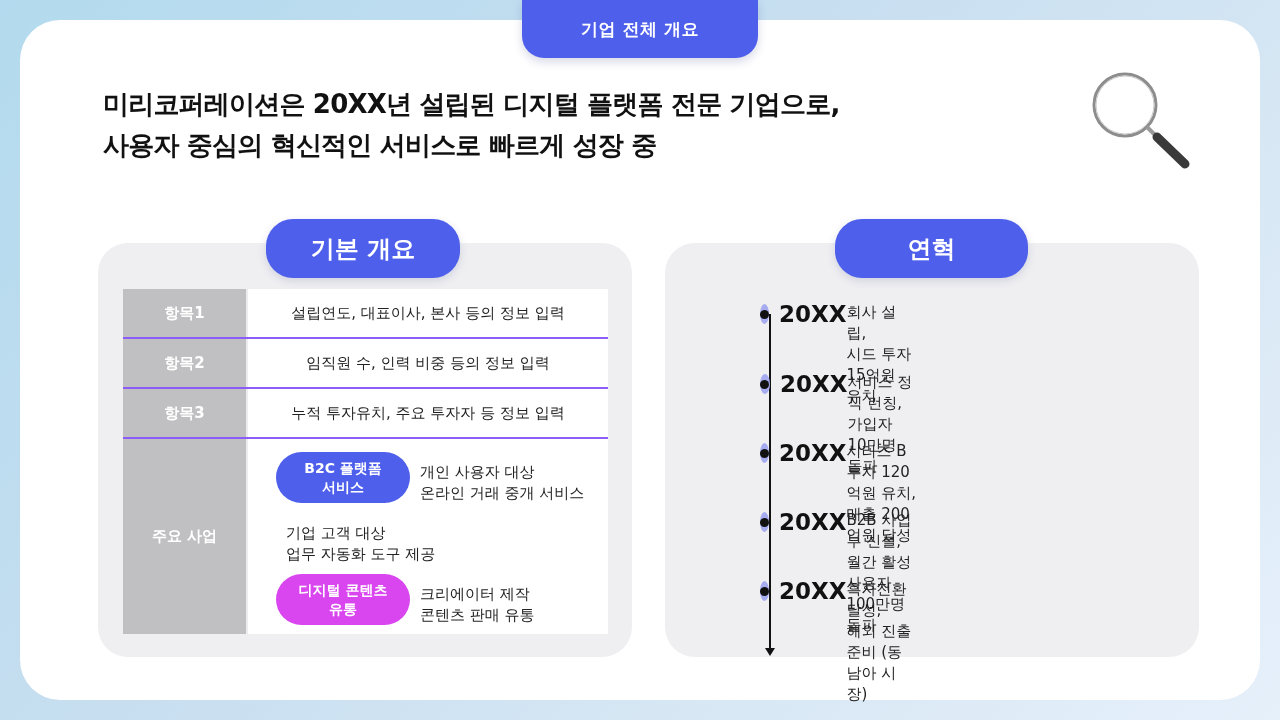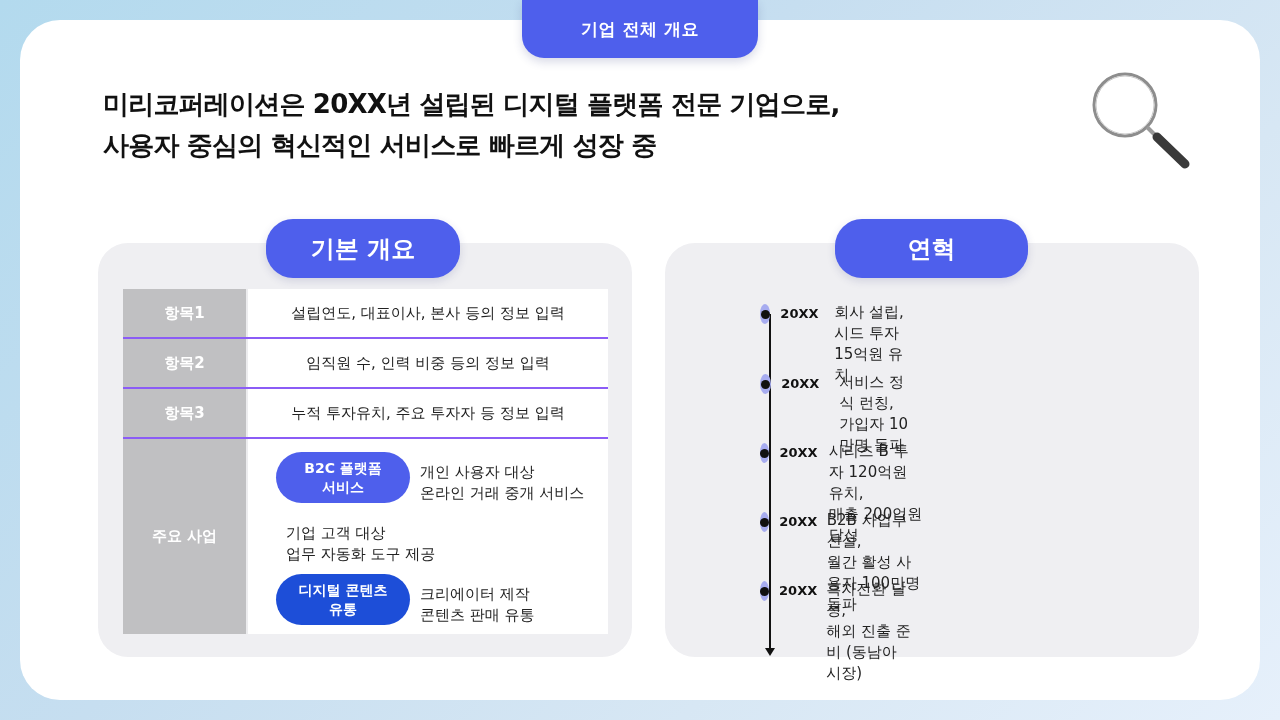--- a/index.html
+++ b/index.html
@@ -73,21 +73,21 @@
   .tl-arrow {
     position: absolute; left: 5px; top: 348px; width: 0; height: 0;
     border-left: 5px solid transparent; border-right: 5px solid transparent; border-top: 8px solid #111;
   }
   .tl-item { position: absolute; left: 0; display: flex; }
   .tl-dot {
     width: 20px; height: 20px; border-radius: 50%; background: #a7acf0; margin-top: 4px;
     display:flex; align-items:center; justify-content:center; position: relative; z-index: 2;
   }
   .tl-dot::after { content:""; width: 9px; height: 9px; border-radius: 50%; background: #111; }
-  .tl-year { margin-left: 10px; width: 104px; font-size: 13px; font-weight: bold; color: #111; line-height: 28px; }
+  .tl-year { margin-left: 10px; width: 104px; font-size: 23px; font-weight: bold; color: #111; line-height: 28px; }
   .tl-desc { font-size: 15px; color: #222; line-height: 21px; white-space: pre-line; padding-top: 2px; }
 </style>
 </head>
 <body>
 
 <div class="slide-card"></div>
 
 <div class="top-tab">기업 전체 개요</div>
 
 <div class="headline">
@@ -125,21 +125,21 @@
         <div class="biz-pill" style="background:#4e5fec">B2C 플랫폼
 서비스</div>
         <div class="biz-desc">개인 사용자 대상
 온라인 거래 중개 서비스</div>
       </div>
       <div class="biz-item">
         <div class="biz-desc">기업 고객 대상
 업무 자동화 도구 제공</div>
       </div>
       <div class="biz-item">
-        <div class="biz-pill" style="background:#1d4ed8">디지털 콘텐츠
+        <div class="biz-pill" style="background:#d946ef">디지털 콘텐츠
 유통</div>
         <div class="biz-desc">크리에이터 제작
 콘텐츠 판매 유통</div>
       </div>
     </div>
   </div>
 </div>
 
 <div class="panel right"></div>
 <div class="pill-header right">연혁</div>

